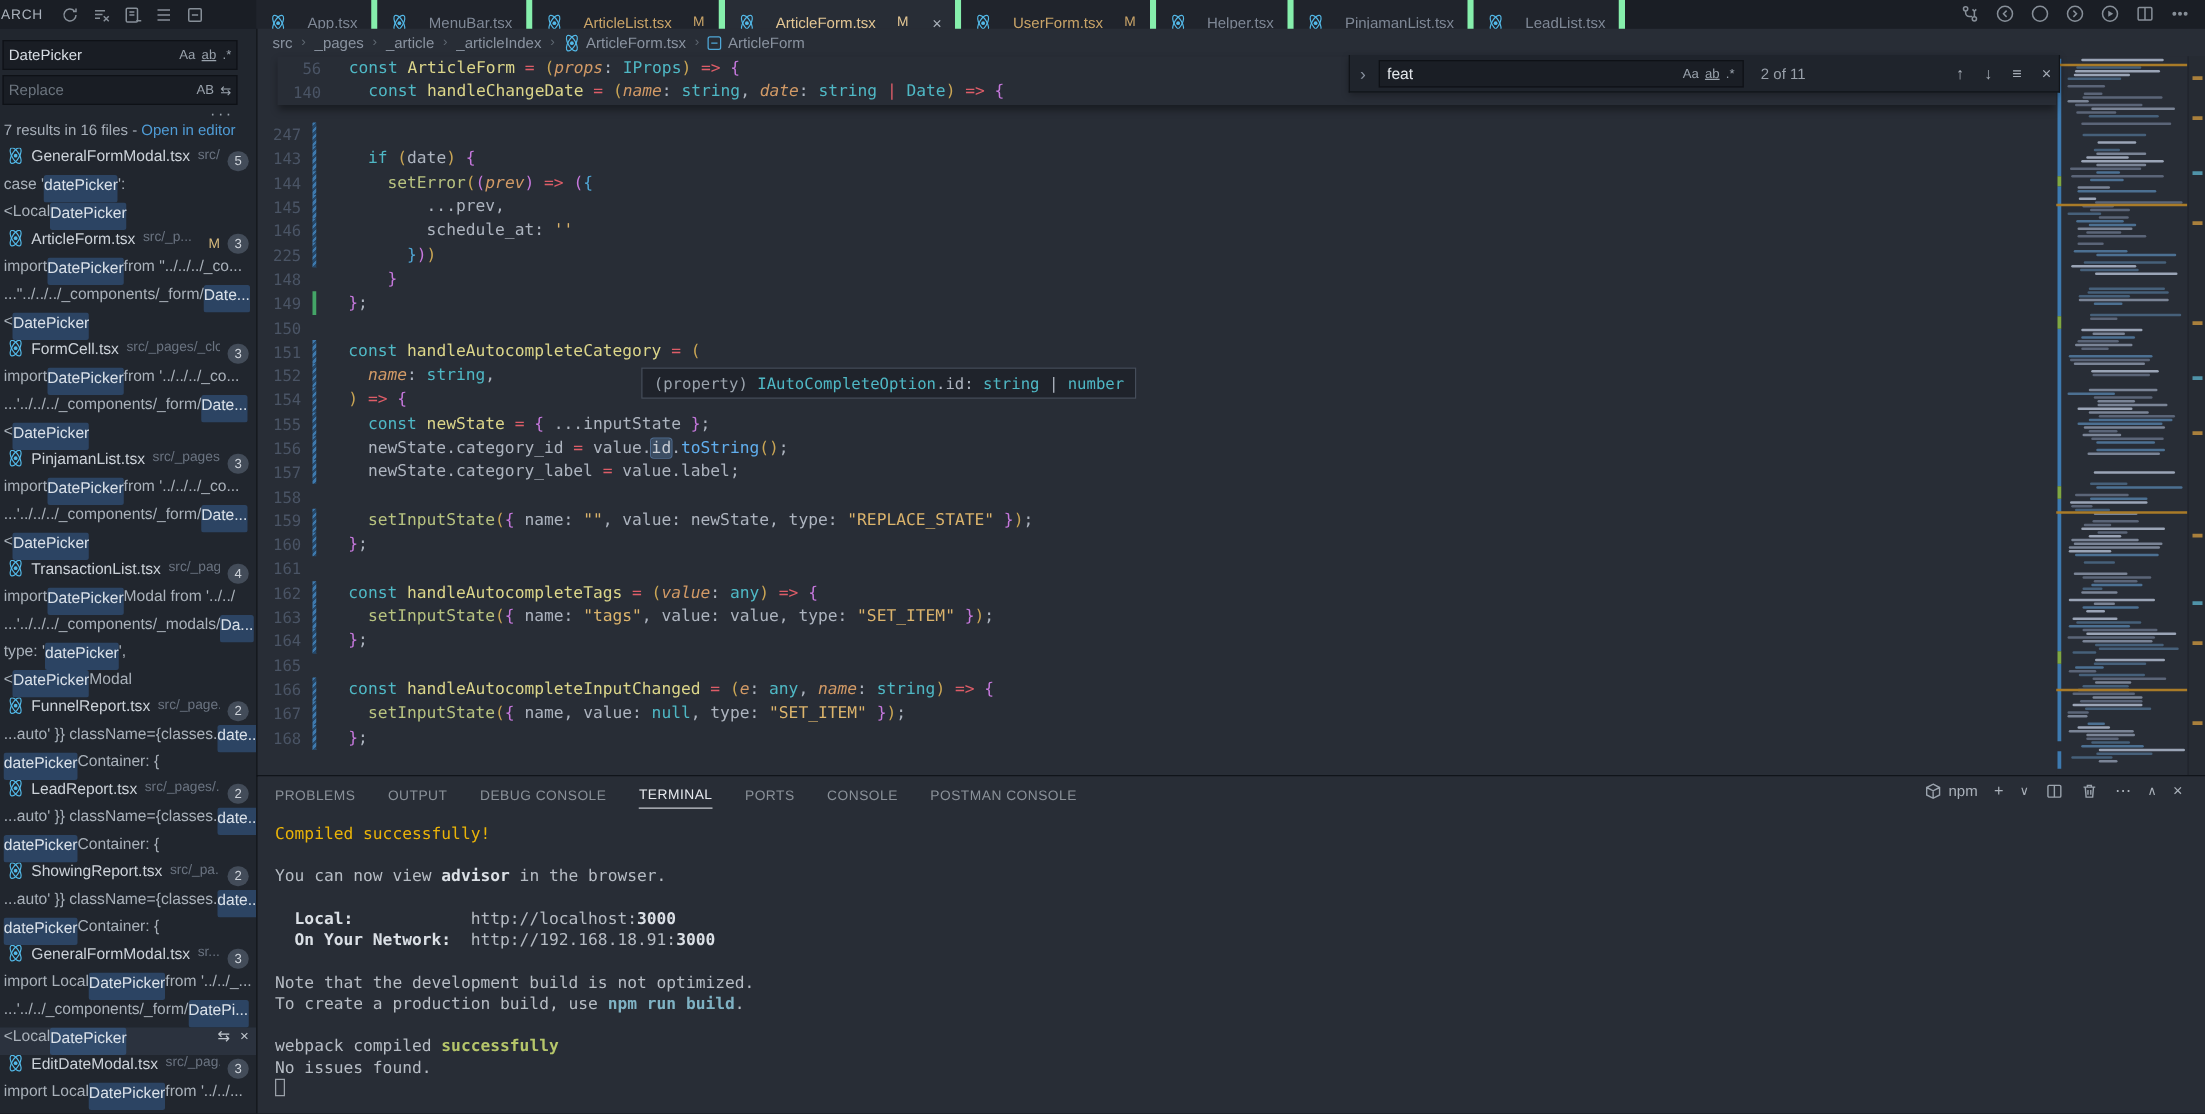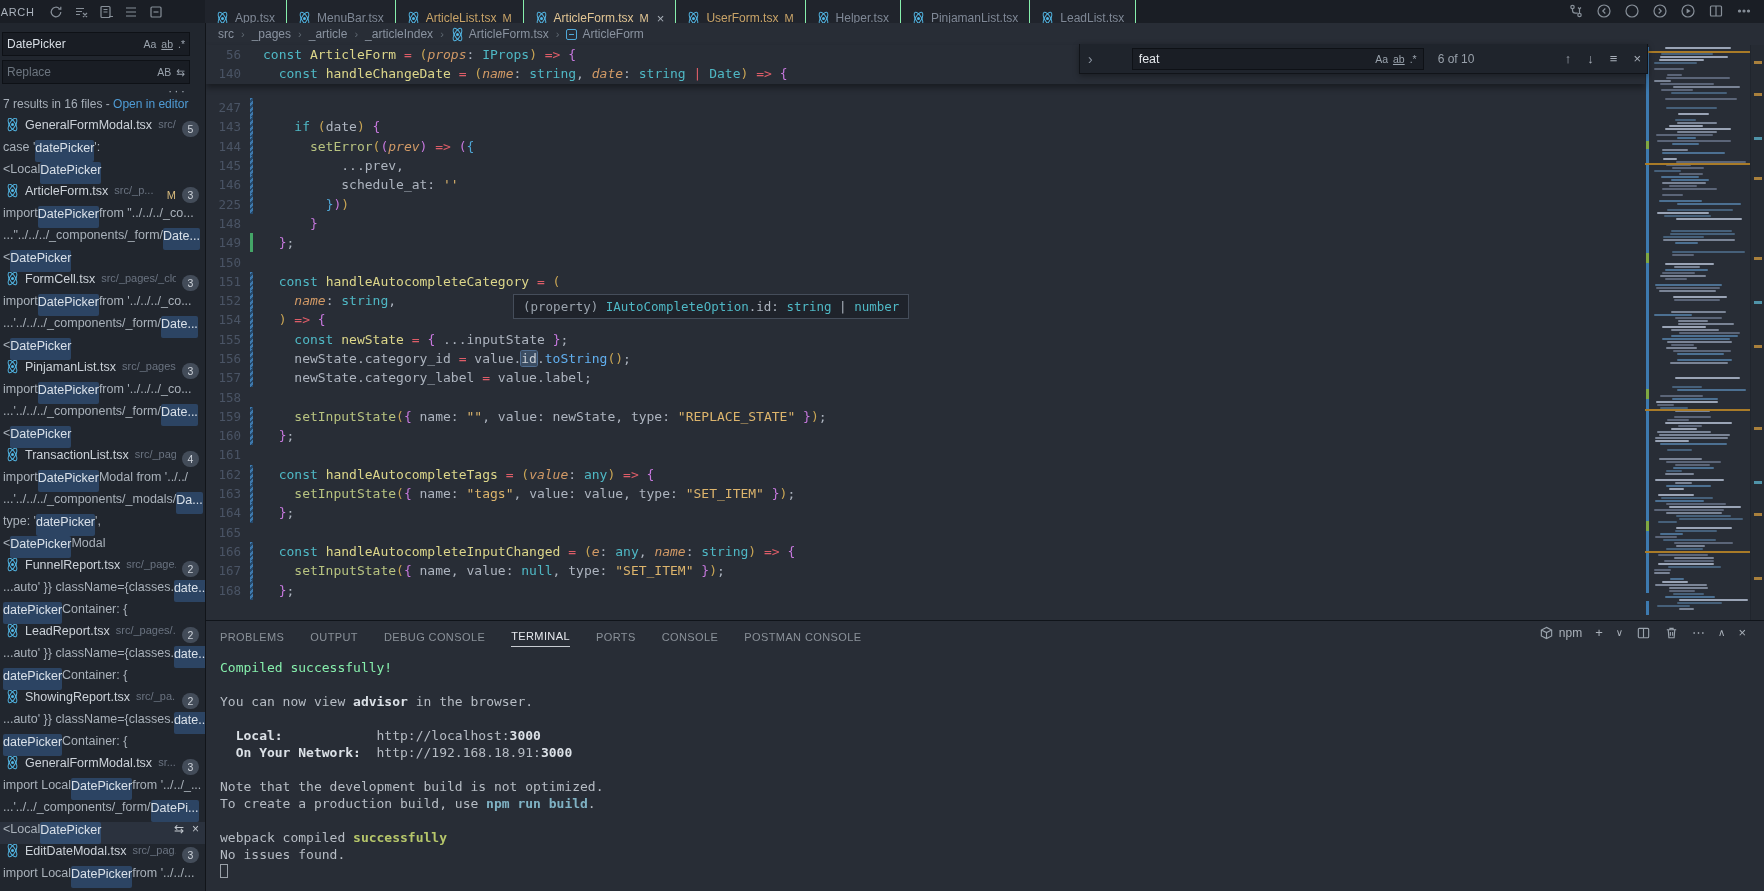--- a/index.html
+++ b/index.html
@@ -9,22 +9,22 @@
          color:#9aa3ad; font-size:12px; }
   svg { display:block; }
 
   
   .titlebar { position:absolute; left:0; top:0; width:1764px; height:23px; background:#1a1e25; display:flex; }
   .sb-head { position:relative; width:205px; height:23px; overflow:hidden; display:flex; align-items:center; flex:none; }
   .sb-title { margin-left:-15px; font-size:11px; letter-spacing:.6px; color:#aab2bc; }
   .sb-tools { display:flex; gap:9px; margin-left:14px; align-items:center; }
   .sb-tools .ticon, .win-icons .ticon { width:16px; height:16px; opacity:.85; cursor:pointer; }
   .tabs { display:flex; height:23px; flex:none; }
-  .tab { display:flex; align-items:center; gap:6px; padding:18px 11px; background:#20242c;
-         border-right:1px solid #86efac; color:#7f8896; font-size:12px; white-space:nowrap; cursor:pointer; }
+  .tab { display:flex; align-items:center; gap:17px; padding:18px 11px; background:#20242c;
+         border-right:5px solid #86efac; color:#7f8896; font-size:12px; white-space:nowrap; cursor:pointer; }
   .tab.modified .tab-label, .tab.modified .dirty { color:#c9a468; }
   .tab.active { background:#282d36; }
   .tab.active .tab-label, .tab.active .dirty { color:#e3c694; }
   .dirty { font-size:11px; }
   .tab-close { color:#aab1ba; font-size:13px; margin-left:2px; }
   .win-icons { position:absolute; right:12px; top:3px; display:flex; gap:12px; align-items:center; }
 
   
   .ricon { width:13px; height:13px; position:relative; display:inline-block; flex:none; }
   .ricon::before, .ricon::after { content:""; position:absolute; top:3px; bottom:3px; left:-1px; right:-1px;
@@ -71,37 +71,37 @@
   .symicon::before { content:""; position:absolute; left:2px; top:4px; right:2px; height:1px; background:#4fa8d8; }
 
   .code-region { position:absolute; left:0; top:22px; right:119px; bottom:0; font-family:"DejaVu Sans Mono", monospace;
                  font-size:13px; }
   .code-line, .sticky-line { height:19.3px; display:flex; align-items:center; white-space:pre; }
   .ln { width:44px; text-align:right; padding-right:9px; color:#4a5465; flex:none; font-size:12.5px; }
   .gbar { width:3px; height:19.3px; flex:none; margin-right:1px; }
   .gbar.b { background:repeating-linear-gradient(135deg,#3e79ad 0 2px,#26496b 2px 4px); }
   .gbar.g { background:#44a567; }
   .ct { padding-left:9px; color:#adb4bf; }
-  .sticky { position:absolute; left:0; top:0; right:0; background:#282d36; box-shadow:0 4px 6px rgba(0,0,0,.38); z-index:3; }
+  .sticky { position:absolute; left:16px; top:0; right:0; background:#282d36; box-shadow:0 4px 6px rgba(0,0,0,.38); z-index:3; }
   .lines { position:absolute; left:0; top:53px; right:0; }
   .kw{color:#4fb8c5} .fn{color:#dcd68a} .op{color:#de5d68} .param{color:#d29a66;font-style:italic}
   .type{color:#4fb8c5} .str{color:#dcb46c} .call{color:#b8c380} .meth{color:#61afef}
   .def{color:#adb4bf} .b1{color:#c9a554} .b2{color:#c678dd} .b3{color:#4fa6d5}
   .hlword{background:#3b4d63; box-shadow:0 0 0 1px #4f6c8f; border-radius:2px; color:#c7ccd3;}
 
   .tooltip { position:absolute; left:307px; top:249px; z-index:5; background:#1f232b; border:1px solid #454d5a;
              padding:4px 9px; font-family:"DejaVu Sans Mono",monospace; font-size:12.5px; white-space:pre; }
   .tooltip .dim{color:#9aa3ad}
 
   .find-widget { position:absolute; left:873px; top:21px; width:569px; height:30px; z-index:6;
                  background:#1f242c; border:1px solid #111419; border-top:none; display:flex; align-items:center;
                  box-shadow:0 2px 6px rgba(0,0,0,.35); padding:0 6px; gap:8px; }
   .fw-grip { color:#8a93a0; font-size:14px; cursor:pointer; flex:none; padding:0 2px; }
   .fw-input { width:292px; height:22px; background:#1a1e25; border:1px solid #0e1116; display:flex;
-              align-items:center; padding:0 6px;margin-left:29px; }
+              align-items:center; padding:0 6px; }
   .fw-input input { flex:1; min-width:0; background:transparent; border:none; outline:none; color:#e2e6ea;
               font-family:"Liberation Sans",sans-serif; font-size:12.5px; }
   .fw-count { color:#98a0aa; font-size:12px; margin-left:6px; white-space:nowrap; }
   .fw-actions { margin-left:auto; display:flex; gap:16px; align-items:center; color:#a7aeb8; font-size:13px; }
   .fw-actions span { cursor:pointer; }
 
   
   .minimap { position:absolute; right:0; top:22px; width:119px; bottom:0; background:#282d36; cursor:pointer; }
   .mm-line { position:absolute; height:2px; border-radius:1px; }
   .mm-edge { position:absolute; left:1px; width:3px; }
@@ -117,21 +117,21 @@
   .panel-tabs { display:flex; align-items:center; height:29px; padding-left:14px; gap:26px; }
   .panel-tab { font-size:11px; letter-spacing:.4px; color:#8a9199; cursor:pointer; padding:6px 0 4px; }
   .panel-tab.active { color:#e6e9ee; border-bottom:1px solid #c8ccd2; }
   .panel-toolbar { position:absolute; right:18px; top:4px; display:flex; align-items:center; gap:13px;
                    color:#aab1ba; font-size:13px; }
   .panel-toolbar .ticon { width:15px; height:15px; }
   .pt-npm { display:flex; align-items:center; gap:5px; font-size:12px; color:#aab1ba; cursor:pointer; }
   .pt-glyph { cursor:pointer; }
   .terminal { position:absolute; left:14px; top:38px; right:10px; bottom:4px; font-family:"DejaVu Sans Mono",monospace;
               font-size:13px; line-height:17px; color:#b6bcc4; white-space:pre; }
-  .tok-ok{color:#86efac} .tok-b{font-weight:bold;color:#dbe0e6} .tok-t{color:#b6bcc4}
+  .tok-ok{color:#eab308} .tok-b{font-weight:bold;color:#dbe0e6} .tok-t{color:#b6bcc4}
   .tok-okb{color:#b6c66a;font-weight:bold} .tok-cmd{color:#7fb2c4;font-weight:bold}
   .cursor { display:inline-block; width:8px; height:14px; border:1px solid #9aa1a9; vertical-align:-2px; }
 </style>
 </head>
 <body>
 
 <div class="app">
 
   <div class="titlebar">
     <div class="sb-head">
@@ -576,21 +576,21 @@
     <div class="find-widget">
       <span class="fw-grip">›</span>
       <span class="fw-input">
         <input value="feat" style="">
         <span class="inp-toggles">
           <span>Aa</span>
           <span class="tog-ww">ab</span>
           <span>.*</span>
         </span>
       </span>
-      <span class="fw-count">6 of 10</span>
+      <span class="fw-count">2 of 11</span>
       <span class="fw-actions">
         <span>↑</span>
         <span>↓</span>
         <span>≡</span>
         <span>×</span>
       </span>
     </div>
 
     <div class="minimap" id="minimap">
         <div class="mm-line" style="top: 2px; left: 20px; width: 66px; background: rgb(154, 164, 182);"></div>

